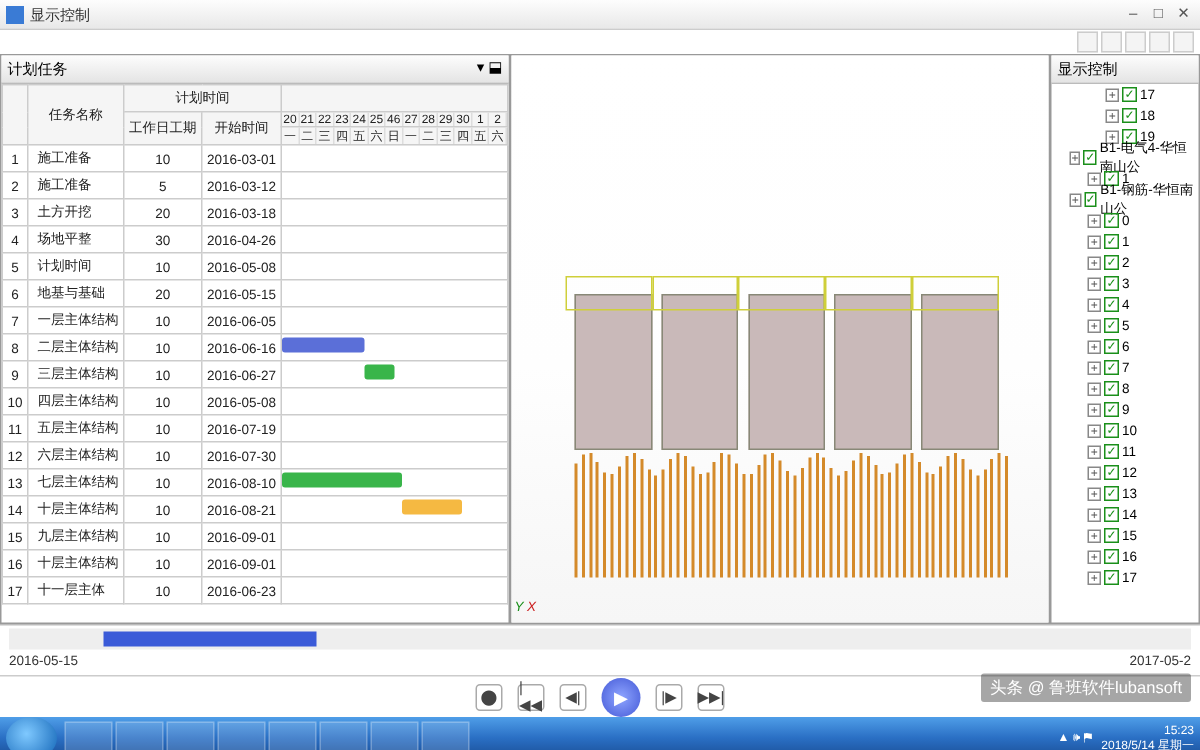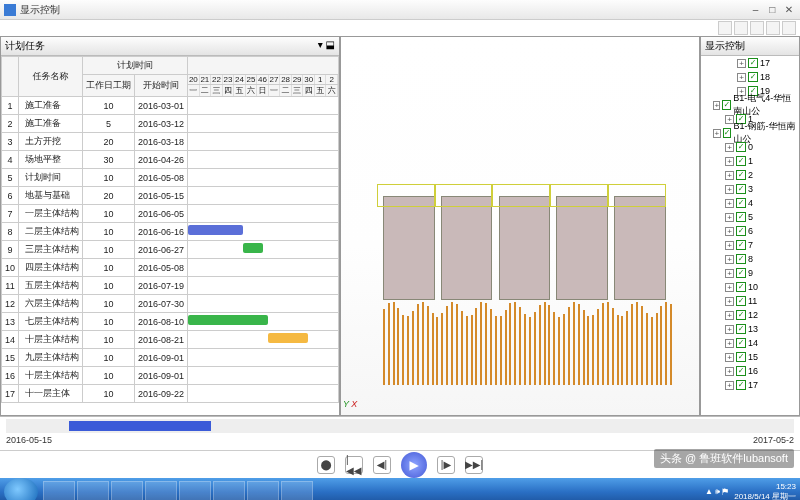--- a/index.html
+++ b/index.html
@@ -250,21 +250,21 @@
               <td>16</td>
               <td class="name">十层主体结构</td>
               <td>10</td>
               <td>2016-09-01</td>
               <td class="gantt-col"></td>
             </tr>
             <tr>
               <td>17</td>
               <td class="name">十一层主体</td>
               <td>10</td>
-              <td>2016-09-22</td>
+              <td>2016-06-23</td>
               <td class="gantt-col"></td>
             </tr>
           </tbody>
       </table>
     </div>
   </div>
 
   <div class="panel-mid">
     <div class="viewport">
       <div class="building" id="bld">

